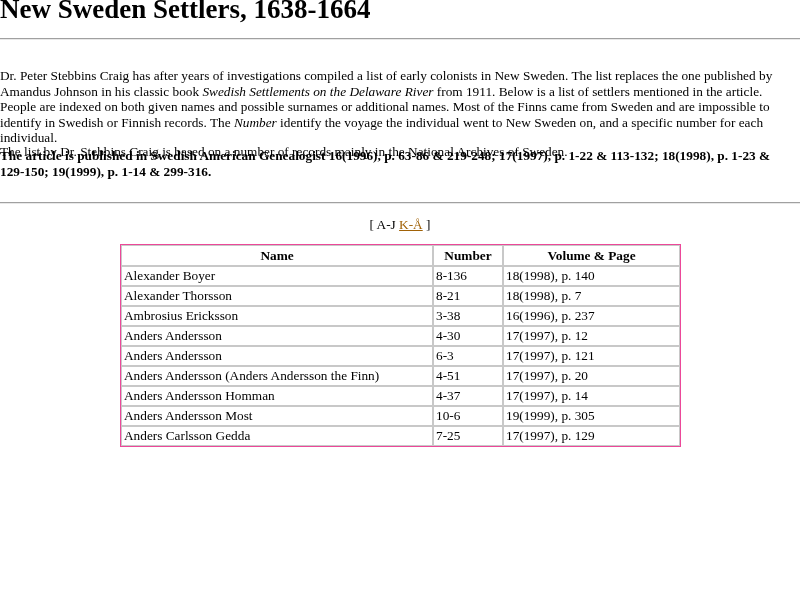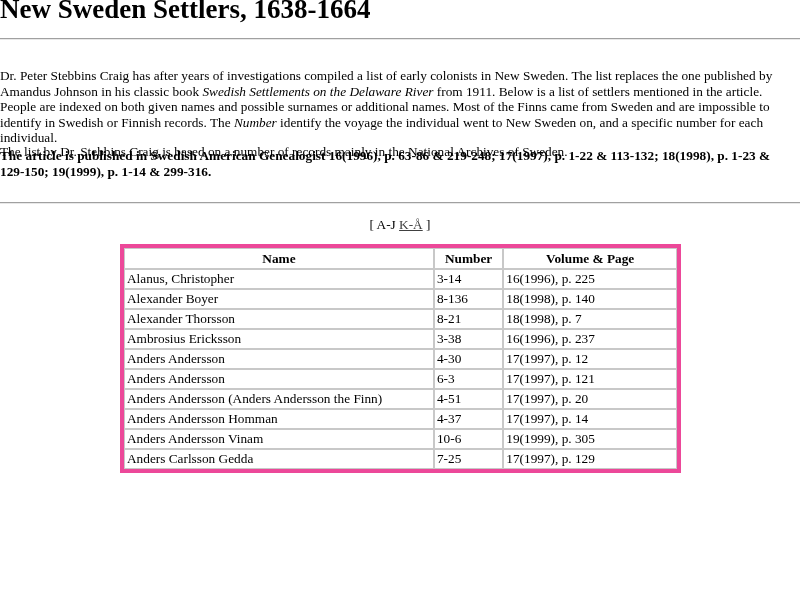--- a/index.html
+++ b/index.html
@@ -49,31 +49,31 @@
     .p3 { top: 148px; font-weight: bold; }
     .para em { font-style: italic; }
     .alpha-nav {
       position: absolute;
       top: 217px;
       left: 0;
       width: 800px;
       text-align: center;
     }
     .alpha-nav a {
-      color: #404040;
+      color: #a16207;
       text-decoration: underline;
     }
     table.settlers {
       position: absolute;
       left: 120px;
       top: 244px;
       width: 561px;
       border-collapse: separate;
       border-spacing: 0;
-      border: 4px solid #ec4899;
+      border: 1px solid #ec4899;
       font-size: 13.3px;
     }
     table.settlers th,
     table.settlers td {
       border: 1px solid #c8c8c8;
       height: 18px;
       padding: 0 2px;
       white-space: nowrap;
       vertical-align: middle;
     }
@@ -111,25 +111,20 @@
   </colgroup>
   <thead>
     <tr>
       <th>Name</th>
       <th>Number</th>
       <th>Volume &amp; Page</th>
     </tr>
   </thead>
   <tbody>
     <tr>
-      <td>Alanus, Christopher</td>
-      <td>3-14</td>
-      <td>16(1996), p. 225</td>
-    </tr>
-    <tr>
       <td>Alexander Boyer</td>
       <td>8-136</td>
       <td>18(1998), p. 140</td>
     </tr>
     <tr>
       <td>Alexander Thorsson</td>
       <td>8-21</td>
       <td>18(1998), p. 7</td>
     </tr>
     <tr>
@@ -151,21 +146,21 @@
       <td>Anders Andersson (Anders Andersson the Finn)</td>
       <td>4-51</td>
       <td>17(1997), p. 20</td>
     </tr>
     <tr>
       <td>Anders Andersson Homman</td>
       <td>4-37</td>
       <td>17(1997), p. 14</td>
     </tr>
     <tr>
-      <td>Anders Andersson Vinam</td>
+      <td>Anders Andersson Most</td>
       <td>10-6</td>
       <td>19(1999), p. 305</td>
     </tr>
     <tr>
       <td>Anders Carlsson Gedda</td>
       <td>7-25</td>
       <td>17(1997), p. 129</td>
     </tr>
   </tbody>
 </table>

